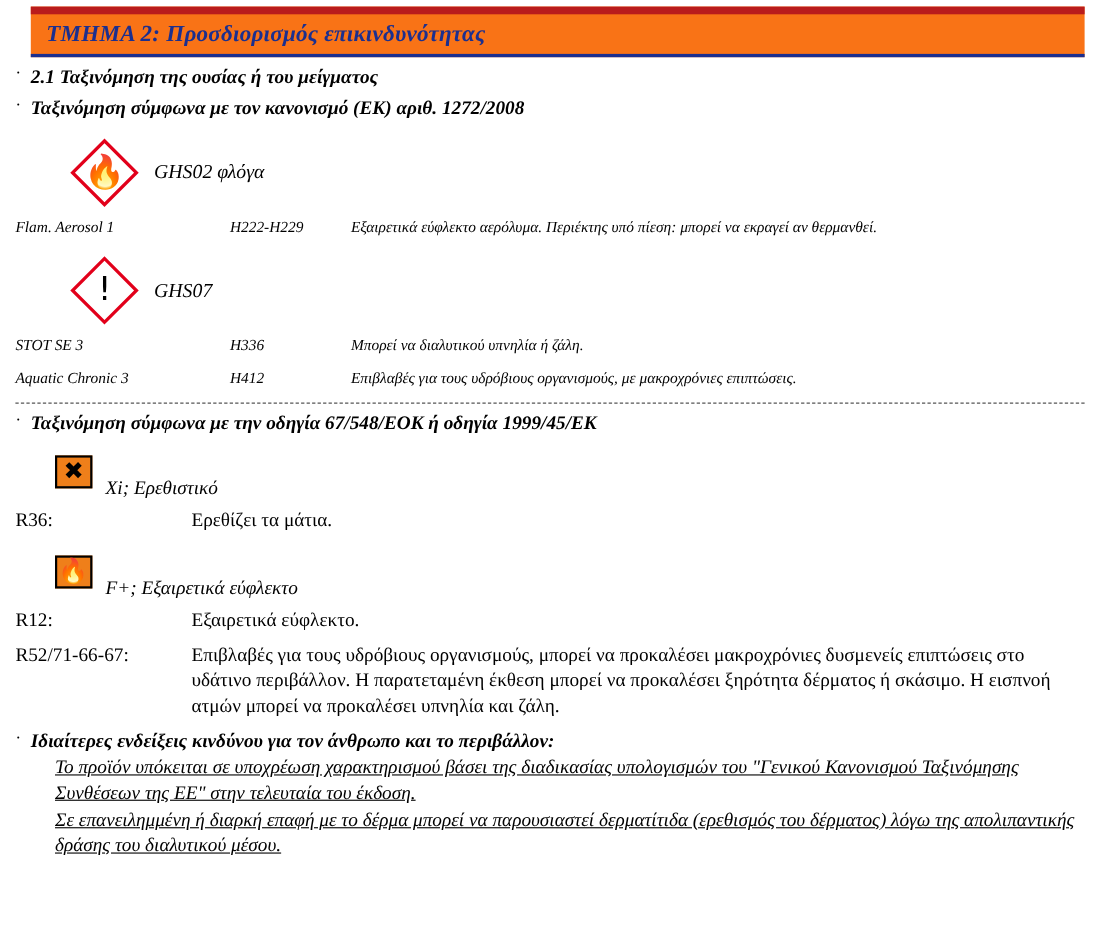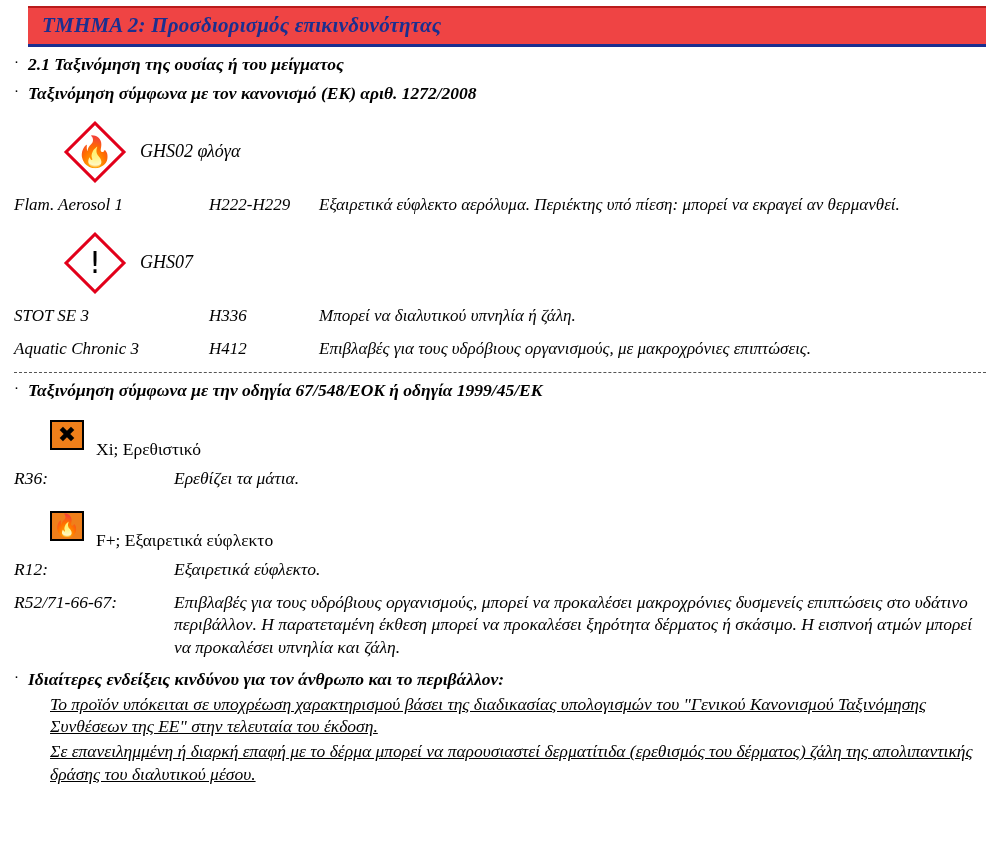--- a/index.html
+++ b/index.html
@@ -16,22 +16,22 @@
   }
   .page {
     position: relative;
     width: 1000px;
     height: 854px;
     box-sizing: border-box;
   }
   
   .section-header {
     margin: 6px 14px 0 28px;
-    background: #ef4444;
-    border-top: 2px solid #b91c1c;
+    background: #f97316;
+    border-top: 7px solid #b91c1c;
     border-bottom: 3px solid #1b2f8f;
     padding: 5px 0 6px 14px;
     font-style: italic;
     font-weight: bold;
     font-size: 21px;
     color: #1b2f8f;
     letter-spacing: 0.2px;
   }
   .body-wrap {
     padding: 0 14px 0 14px;
@@ -96,21 +96,21 @@
   }
   .ghs-label {
     margin-left: 14px;
     font-style: italic;
     font-size: 18px;
   }
   table.haz {
     border-collapse: collapse;
     margin: 10px 0 0 0;
     width: 100%;
-    font-size: 17px;
+    font-size: 14px;
   }
   table.haz td {
     vertical-align: top;
     font-style: italic;
     padding: 1px 0;
     line-height: 1.25;
   }
   td.c1 { width: 195px; padding-left: 34px; }
   td.c2 { width: 110px; }
   td.c3 { }
@@ -134,32 +134,32 @@
     align-items: center;
     justify-content: center;
     font-family: "DejaVu Sans", sans-serif;
     font-size: 22px;
     font-weight: bold;
     line-height: 1;
   }
   .sq-icon.orange { background: #ef7f1a; color: #000; }
   .dir-row .dir-label {
     margin-left: 12px;
+    font-style: italic;
     font-size: 17.5px;
     margin-top: 29px;
   }
   table.rphr {
     border-collapse: collapse;
     width: 100%;
     font-size: 17.5px;
     margin-top: 4px;
   }
   table.rphr td {
     vertical-align: top;
-    font-style: italic;
     line-height: 1.3;
     padding: 3px 0;
   }
   td.rcode { width: 160px; padding-left: 36px; }
   .para {
     font-style: italic;
     font-size: 17.5px;
     line-height: 1.3;
     margin-left: 36px;
   }
@@ -277,16 +277,16 @@
       </tr>
     </tbody>
       </table>
 
     <div class="bullet-line">
       <span class="bullet-dot">·</span>
       <span class="bullet-text">Ιδιαίτερες ενδείξεις κινδύνου για τον άνθρωπο και το περιβάλλον:</span>
     </div>
 
     <div class="para tight">Το προϊόν υπόκειται σε υποχρέωση χαρακτηρισμού βάσει της διαδικασίας υπολογισμών του "Γενικού Κανονισμού Ταξινόμησης Συνθέσεων της ΕΕ" στην τελευταία του έκδοση.</div>
-    <div class="para tight">Σε επανειλημμένη ή διαρκή επαφή με το δέρμα μπορεί να παρουσιαστεί δερματίτιδα (ερεθισμός του δέρματος) ζάλη της απολιπαντικής δράσης του διαλυτικού μέσου.</div>
+    <div class="para tight">Σε επανειλημμένη ή διαρκή επαφή με το δέρμα μπορεί να παρουσιαστεί δερματίτιδα (ερεθισμός του δέρματος) λόγω της απολιπαντικής δράσης του διαλυτικού μέσου.</div>
 
   </div>
 </div>
 
 </body></html>

